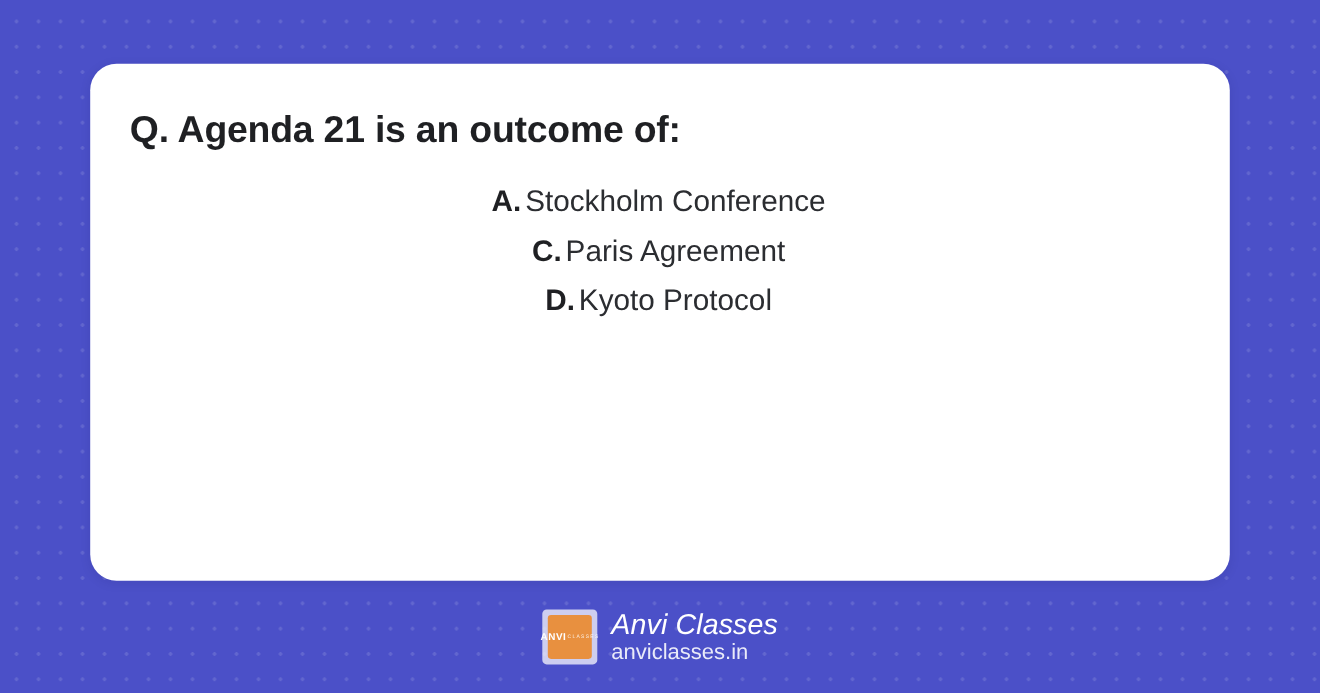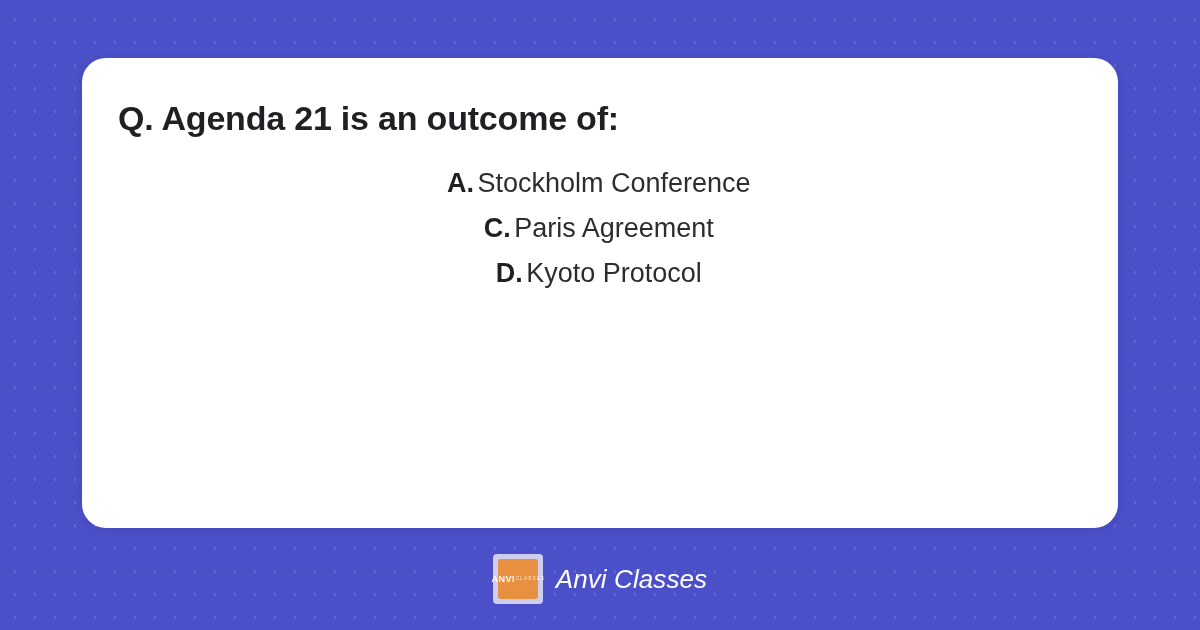--- a/index.html
+++ b/index.html
@@ -191,17 +191,18 @@
           <path d="M5 7.2 L5 11.4 C5 13 8.3 14 12 14 C15.7 14 19 13 19 11.4 L19 7.2 L12 10.2 Z" fill="#ffffff"></path>
           <rect x="22.2" y="5.4" width="0.9" height="6.2" fill="#ffffff"></rect>
         </svg>
         <div class="logo-word">ANVI</div>
         <div class="logo-sub">CLASSES</div>
       </div>
     </div>
 
     <div id="brand-block">
       <div id="brand-name">Anvi Classes</div>
+      <div id="brand-url">anviclasses.in</div>
     </div>
 
   </div>
 
 </div>
 
 </body></html>

